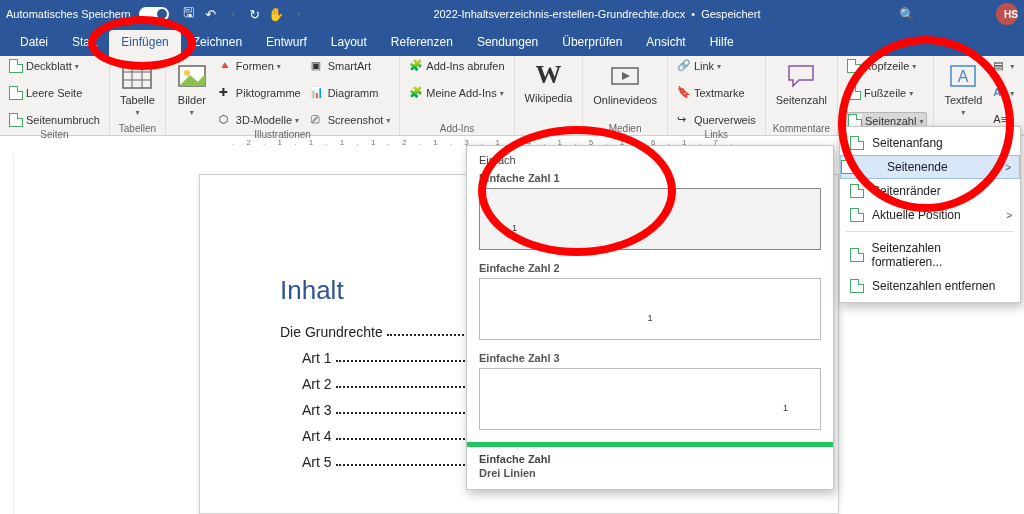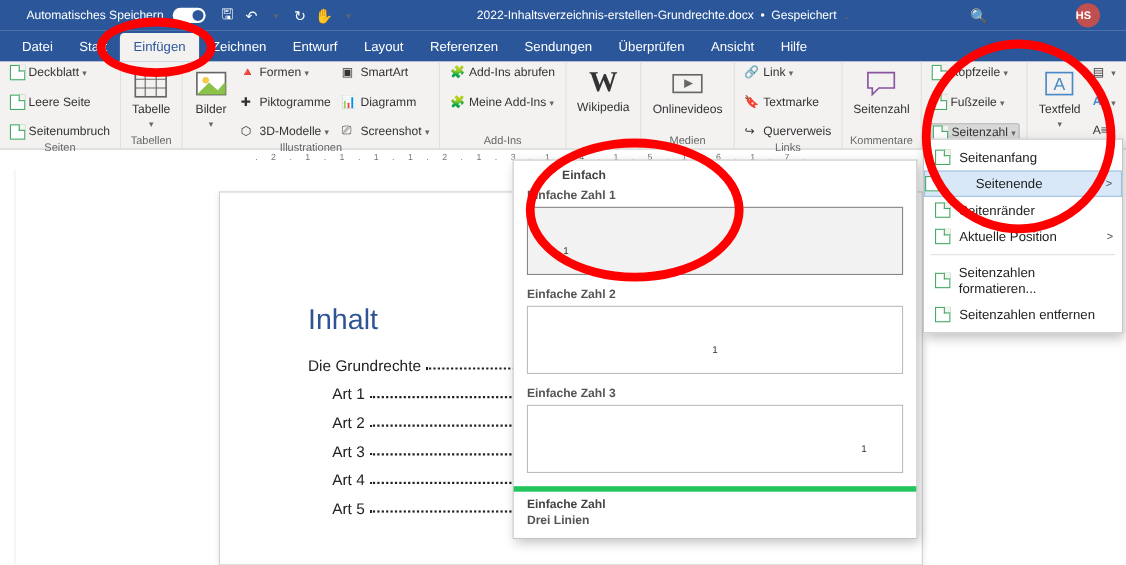--- a/index.html
+++ b/index.html
@@ -1,29 +1,29 @@
 <!DOCTYPE html>
 <html><head>
 <meta charset="utf-8">
 <style>
   * { box-sizing: border-box; margin: 0; padding: 0; font-family: "Segoe UI", Arial, sans-serif; }
   body { background: #fff; width: 1024px; height: 514px; overflow: hidden; position: relative; }
 
   
-  .titlebar { background: #2b579a; height: 28px; display: flex; align-items: center; color: #fff; font-size: 11px; padding: 0 24px; }
+  .titlebar { background: #2b579a; height: 28px; display: flex; align-items: center; color: #fff; font-size: 11px; padding: 0 6px; }
   .titlebar .left { display: flex; align-items: center; gap: 8px; }
   .autosave-label { white-space: nowrap; }
   .toggle { width: 30px; height: 14px; background: #fff; border-radius: 7px; position: relative; }
   .toggle::after { content: ""; position: absolute; width: 10px; height: 10px; border-radius: 50%; background: #2b579a; right: 2px; top: 2px; }
   .qat { display: flex; gap: 6px; align-items: center; margin-left: 4px; }
   .qat-icon { width: 16px; height: 16px; display: flex; align-items: center; justify-content: center; color: #fff; font-size: 13px; }
   .title-center { flex: 1; text-align: center; display: flex; justify-content: center; gap: 6px; align-items: center; }
   .title-right { display: flex; align-items: center; gap: 10px; }
   .search-icon { color: #fff; font-size: 13px; margin-right: 70px; }
-  .user-badge { width: 22px; height: 22px; background: #c05050; border-radius: 50%; display: flex; align-items: center; justify-content: flex-start; font-size: 10px; font-weight: 600; }
+  .user-badge { width: 22px; height: 22px; background: #c05050; border-radius: 50%; display: flex; align-items: center; justify-content: flex-end; font-size: 10px; font-weight: 600; }
 
   
   .menubar { background: #2b579a; height: 28px; display: flex; align-items: flex-end; color: #fff; font-size: 12px; padding-left: 8px; }
   .menu-item { padding: 5px 12px 7px 12px; cursor: pointer; }
   .menu-item.active { background: #f3f2f1; color: #2b579a; border-radius: 4px 4px 0 0; }
 
   
   .ribbon { background: #f3f2f1; height: 80px; display: flex; border-bottom: 1px solid #d0d0d0; font-size: 11px; color: #333; position: relative; }
   .ribbon-group { display: flex; flex-direction: column; justify-content: space-between; border-right: 1px solid #e1dfdd; padding: 2px 6px 1px 6px; }
   .ribbon-group-label { text-align: center; font-size: 10px; color: #666; padding-top: 1px; }
@@ -48,21 +48,21 @@
   .page { width: 640px; background: #fff; border: 1px solid #d0d0d0; box-shadow: 0 2px 6px rgba(0,0,0,0.1); padding: 100px 70px 50px 80px; }
   .doc-h { color: #2f5496; font-size: 26px; font-weight: 400; margin-bottom: 18px; }
   .toc-line { display: flex; font-size: 14px; color: #222; margin-bottom: 10px; }
   .toc-line.indent { padding-left: 22px; }
   .toc-text { white-space: nowrap; }
   .dots { flex: 1; border-bottom: 2px dotted #222; margin: 0 4px 4px 4px; }
   .toc-num { }
 
   
   .gallery { position: absolute; left: 466px; top: 145px; width: 368px; background: #fff; border: 1px solid #c6c6c6; box-shadow: 2px 4px 10px rgba(0,0,0,0.25); z-index: 30; padding-bottom: 6px; }
-  .gal-cat { font-size: 11px; font-weight: 700; color: #444; padding: 8px 12px 6px 12px; margin-left: 32px; }
+  .gal-cat { font-size: 11px; font-weight: 400; color: #444; padding: 8px 12px 6px 12px; }
   .gal-item-label { font-size: 11px; font-weight: 700; color: #555; padding: 0 12px 4px 12px; }
   .gal-preview { margin: 0 12px 12px 12px; border: 1px solid #bcbcbc; height: 62px; position: relative; background: #fff; }
   .gal-preview.hover { background: #f2f2f2; border-color: #888; }
   .gal-num { position: absolute; font-size: 9px; color: #333; }
   .gal-num.left { left: 32px; top: 34px; }
   .gal-num.center { left: 50%; top: 34px; transform: translateX(-50%); }
   .gal-num.right { right: 32px; top: 34px; }
   .gal-subcat { font-size: 11px; font-weight: 700; color: #444; padding: 6px 12px 2px 12px; border-top: 5px solid #22c55e; }
 
   

